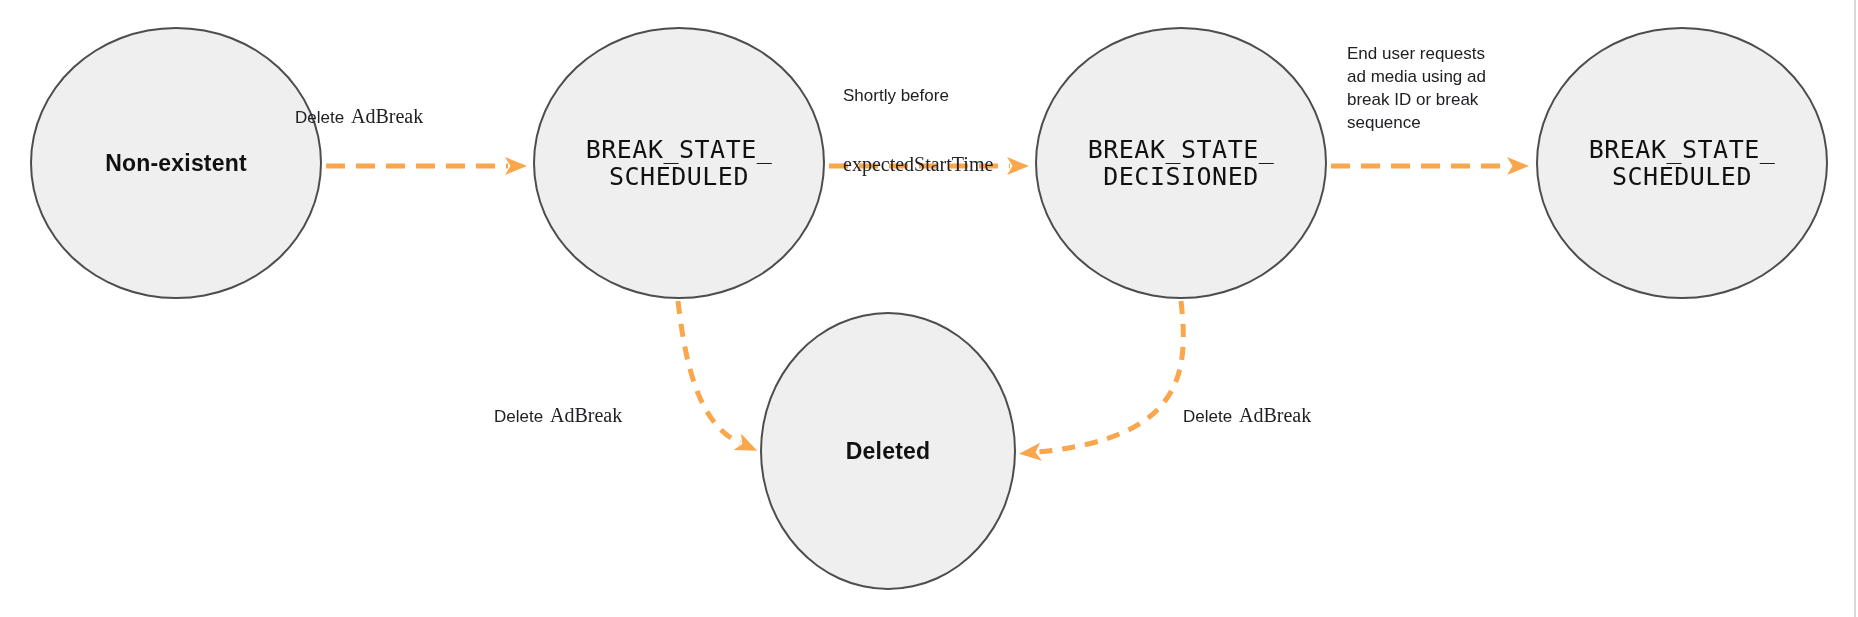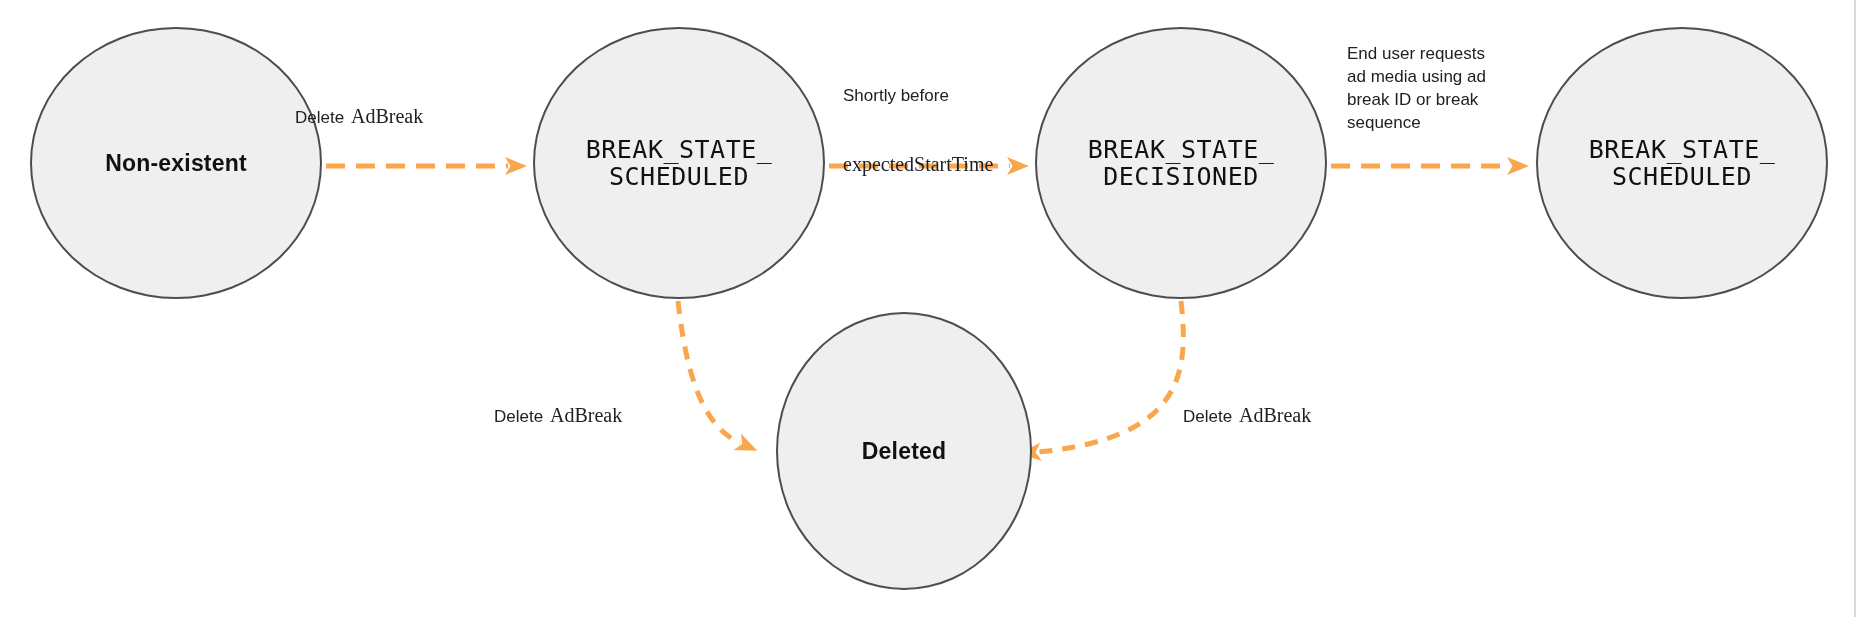--- a/index.html
+++ b/index.html
@@ -87,21 +87,21 @@
   <div class="node" style="left:1035px;top:27px;">
     <span class="mono-line">BREAK_STATE_</span>
     <span class="mono-line">DECISIONED</span>
   </div>
 
   <div class="node" style="left:1536px;top:27px;">
     <span class="mono-line">BREAK_STATE_</span>
     <span class="mono-line">SCHEDULED</span>
   </div>
 
-  <div class="node" style="left:776px;top:312px;width:256px;height:278px;">
+  <div class="node" style="left:760px;top:312px;width:256px;height:278px;">
     <span class="sans-label">Deleted</span>
   </div>
 
   <div class="edge-label" style="left:295px;top:105px;">
     <span>Delete</span><span class="code gap">AdBreak</span>
   </div>
 
   <div class="edge-label" style="left:1347px;top:42px;">
     <span class="line">End user requests</span>
     <span class="line">ad media using ad</span>

